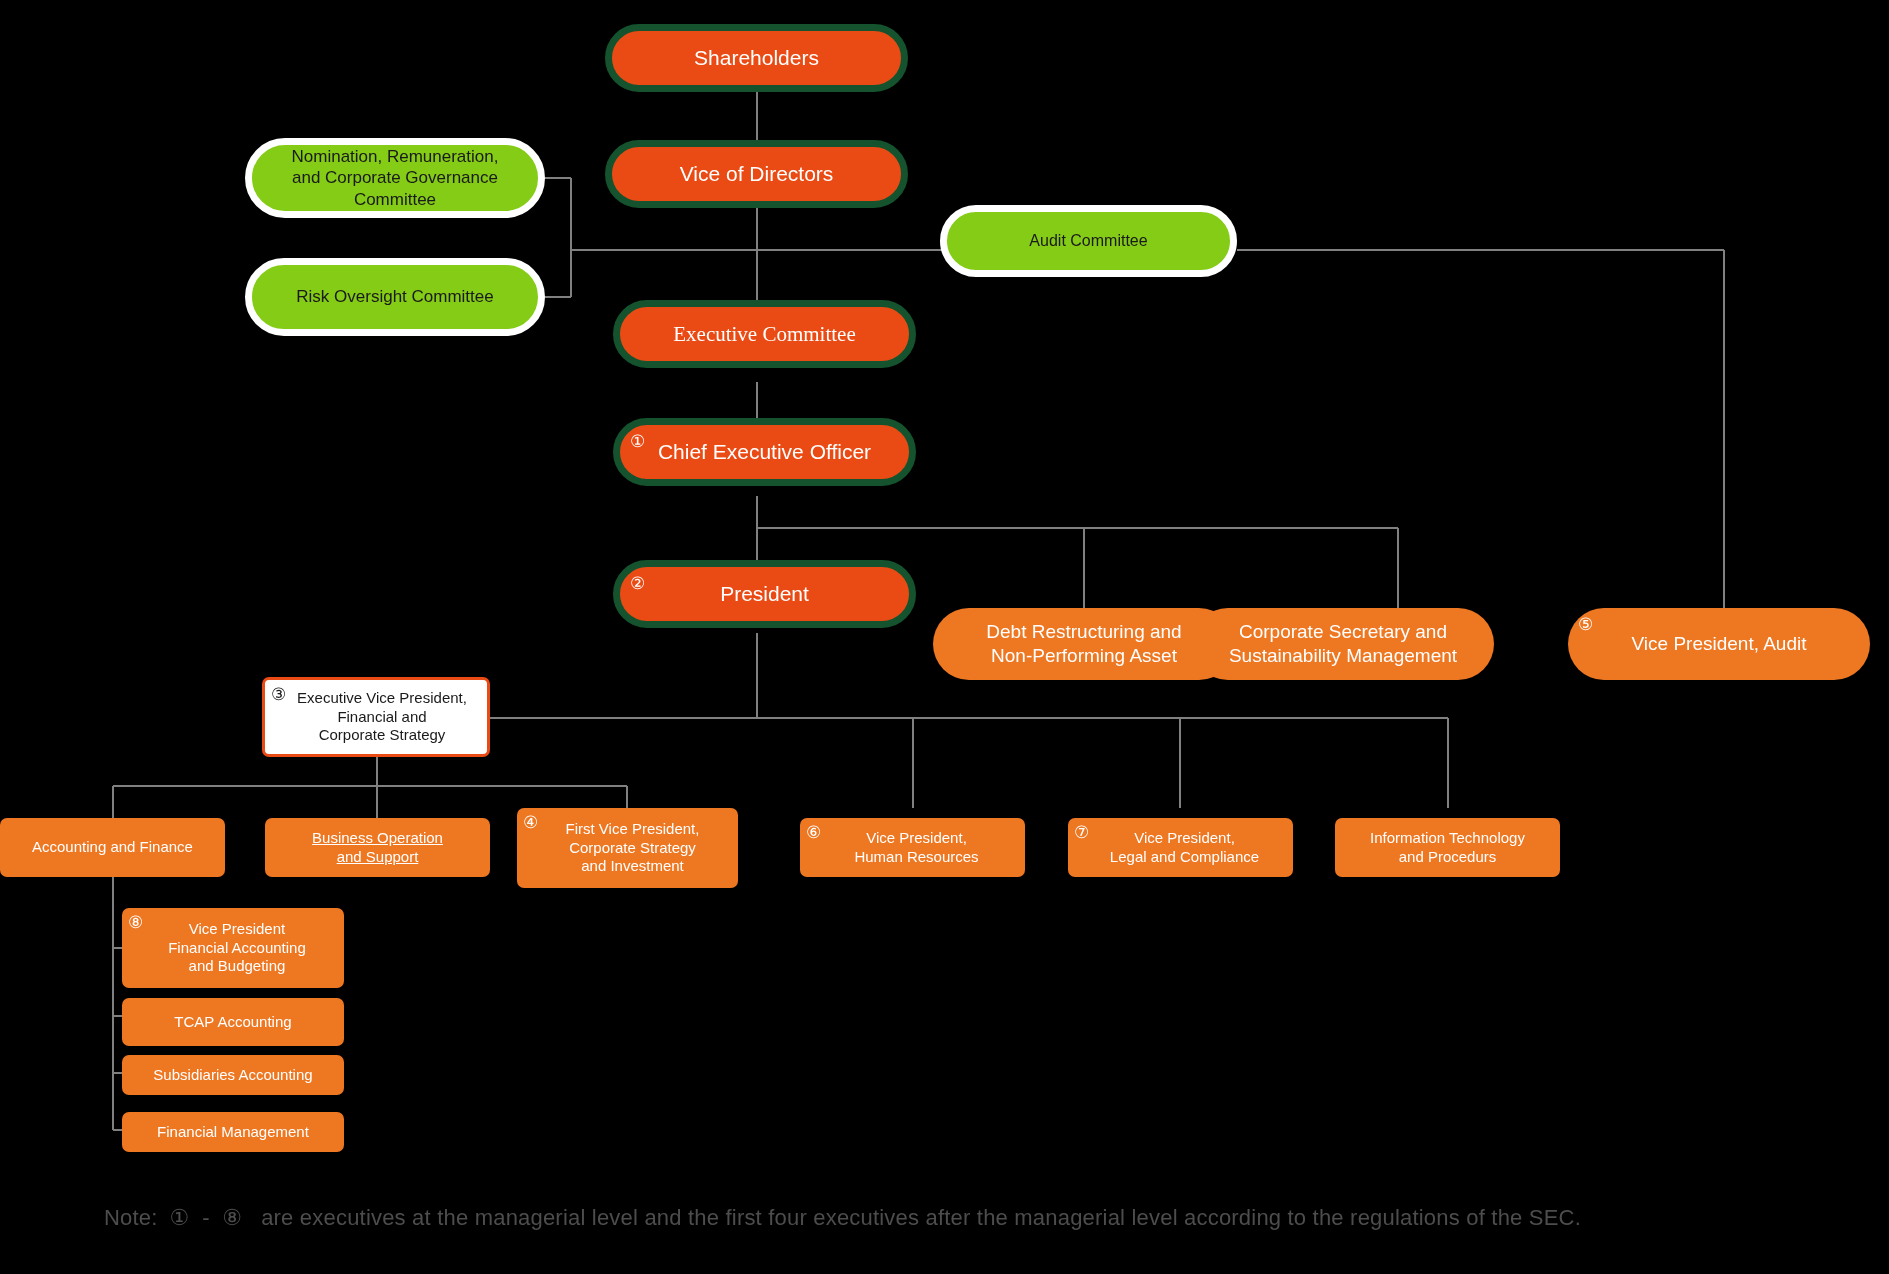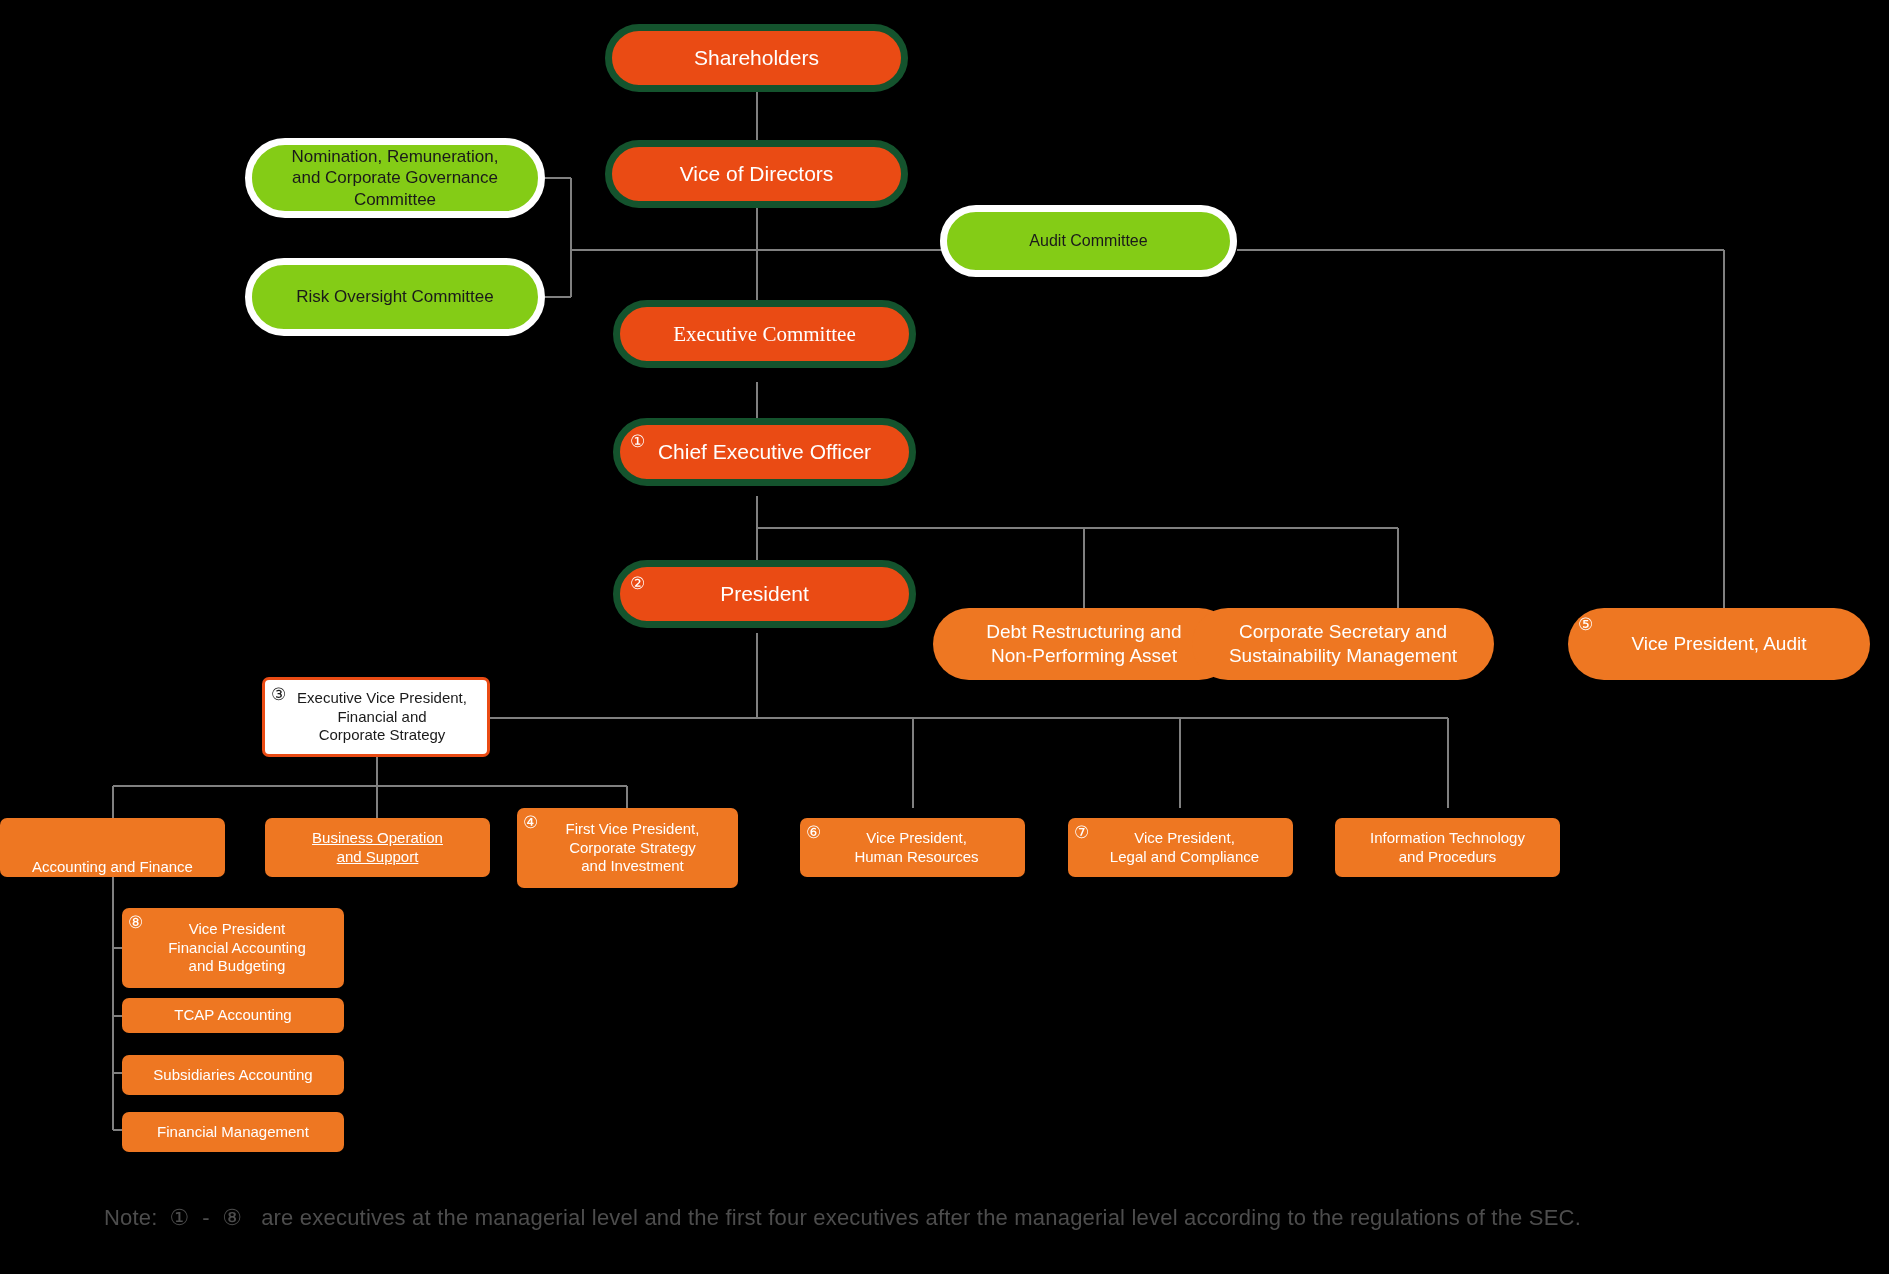--- a/index.html
+++ b/index.html
@@ -207,21 +207,21 @@
     <span class="label">Vice President, Audit</span>
   </div>
 
   <div class="node rect-outline" style="left:262px; top:677px; width:228px; height:80px;">
     <span class="marker dark" style="left:6px; top:6px;">③</span>
     <span class="label" style="padding-left:22px;">Executive Vice President,
 Financial and
 Corporate Strategy</span>
   </div>
 
-  <div class="node rect" style="left:0px; top:818px; width:225px; height:59px;align-items:flex-end;">
+  <div class="node rect" style="left:0px; top:818px; width:225px; height:59px;">
     <span class="label">Accounting and Finance</span>
   </div>
 
   <div class="node rect" style="left:265px; top:818px; width:225px; height:59px;text-decoration:underline;">
     <span class="label">Business Operation
 and Support</span>
   </div>
 
   <div class="node rect" style="left:517px; top:808px; width:221px; height:80px;">
     <span class="marker" style="left:6px; top:6px;">④</span>
@@ -247,21 +247,21 @@
 and Procedurs</span>
   </div>
 
   <div class="node rect" style="left:122px; top:908px; width:222px; height:80px;">
     <span class="marker" style="left:6px; top:6px;">⑧</span>
     <span class="label" style="padding-left:18px;">Vice President
 Financial Accounting
 and Budgeting</span>
   </div>
 
-  <div class="node rect" style="left:122px; top:998px; width:222px; height:35px;">
+  <div class="node rect" style="left:122px; top:998px; width:222px; height:48px;">
     <span class="label">TCAP Accounting</span>
   </div>
 
   <div class="node rect" style="left:122px; top:1055px; width:222px; height:40px;">
     <span class="label">Subsidiaries Accounting</span>
   </div>
 
   <div class="node rect" style="left:122px; top:1112px; width:222px; height:40px;">
     <span class="label">Financial Management</span>
   </div>

